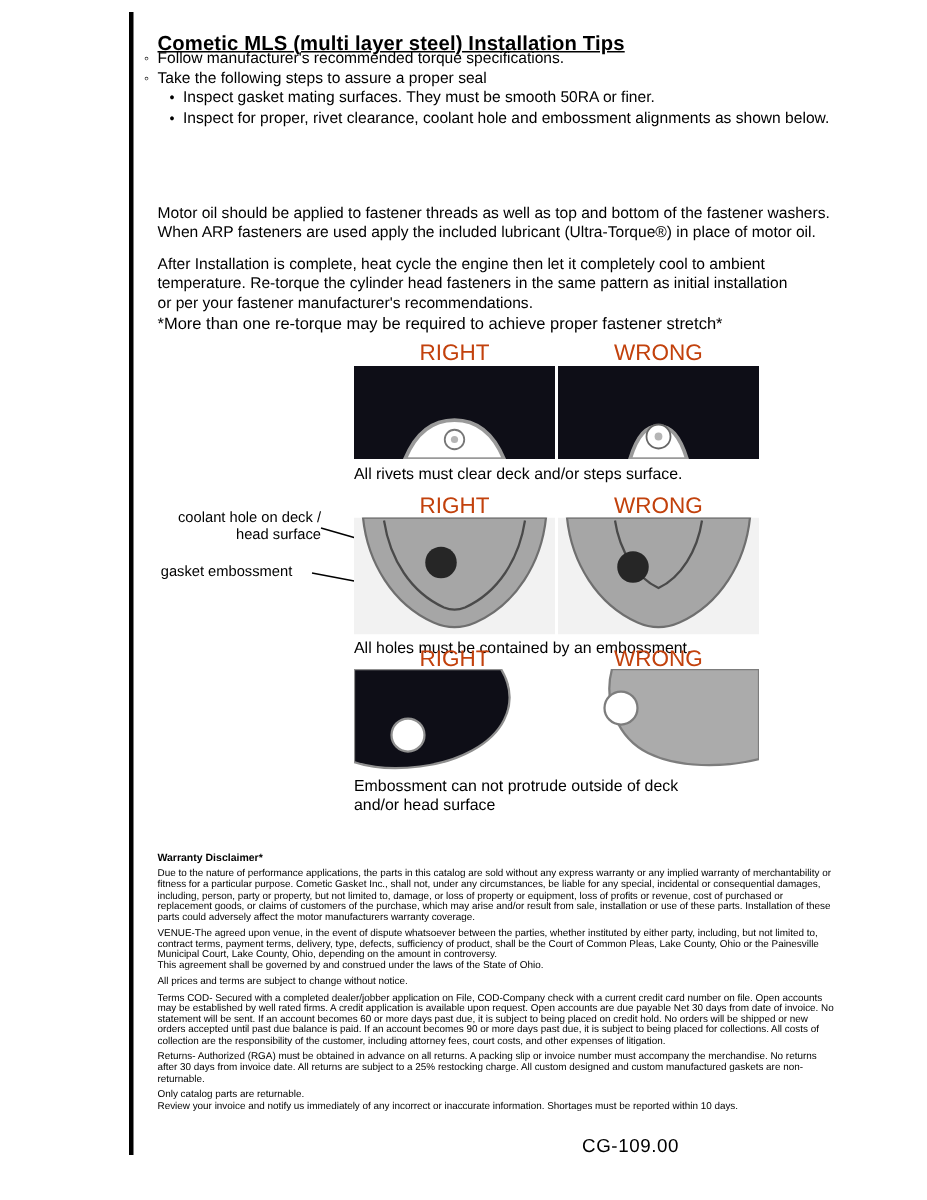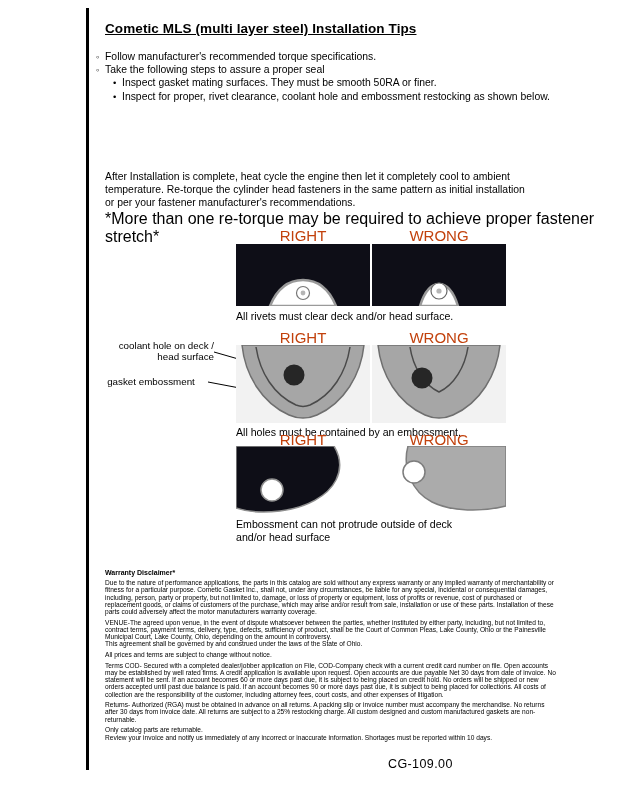--- a/index.html
+++ b/index.html
@@ -1,29 +1,29 @@
 <!DOCTYPE html>
 <html><head>
 <meta charset="utf-8">
 <style>
   * { margin:0; padding:0; box-sizing:border-box; }
   html,body { background:#ffffff; }
   body { width:618px; height:800px; font-family:"Liberation Sans", sans-serif; color:#000; }
   .page { position:relative; width:618px; height:800px; background:#fff; overflow:hidden; }
   .left-bar { position:absolute; left:86px; top:8px; width:3px; height:762px; background:#000; }
   .title { position:absolute; left:105px; top:21px; font-size:13.5px; font-weight:bold; text-decoration:underline; letter-spacing:.1px; }
-  .tips { position:absolute; left:96px; top:50px; font-size:10.4px; line-height:13.2px; white-space:nowrap; }
+  .tips { position:absolute; left:96px; top:33px; font-size:10.4px; line-height:13.2px; white-space:nowrap; }
   .bullet-row { display:block; }
   .marker { display:inline-block; width:9px; font-size:9.5px; }
   .sub-row { padding-left:17px; }
   .heading { position:absolute; left:105px; top:117px; font-size:12.5px; font-weight:bold; }
   .para { position:absolute; left:105px; width:505px; font-size:10.4px; line-height:13.2px; white-space:pre-line; }
   .para1 { top:136px; }
   .para2 { top:170px; }
-  .note { position:absolute; left:105px; top:210px; font-size:16px; }
+  .note { position:absolute; left:105px; top:210px; font-size:11px; }
   .col-header { position:absolute; width:134px; text-align:center; font-size:15px; color:#c2410c; }
   .diag { position:absolute; display:block; }
   .caption { position:absolute; left:236px; font-size:10.6px; line-height:13px; white-space:pre-line; }
   .ann { position:absolute; text-align:right; font-size:9.8px; line-height:11px; }
   .overlay { position:absolute; }
   .disclaimer { position:absolute; left:105px; top:569px; width:452px; font-size:6.6px; line-height:7.2px; }
   .disclaimer .dh { font-size:7px; font-weight:bold; margin-bottom:3px; }
   .disclaimer p { margin-bottom:3.5px; white-space:pre-line; }
   .footer { position:absolute; left:388px; top:757px; font-size:12.5px; letter-spacing:.4px; }
 </style>
@@ -40,45 +40,47 @@
     <div class="bullet-row">
       <span class="marker">◦</span><span>Follow manufacturer's recommended torque specifications.</span>
     </div>
     <div class="bullet-row">
       <span class="marker">◦</span><span>Take the following steps to assure a proper seal</span>
     </div>
     <div class="bullet-row sub-row">
       <span class="marker">•</span><span>Inspect gasket mating surfaces.  They must be smooth 50RA or finer.</span>
     </div>
     <div class="bullet-row sub-row">
-      <span class="marker">•</span><span>Inspect for proper, rivet clearance, coolant hole and embossment restocking as shown below.</span>
+      <span class="marker">•</span><span>Inspect for proper, rivet clearance, coolant hole and embossment alignments as shown below.</span>
     </div>
   </div>
 
+  <div class="para para1">Motor oil should be applied to fastener threads as well as top and bottom of the fastener washers.
+When ARP fasteners are used apply the included lubricant (Ultra-Torque®) in place of motor oil.</div>
   <div class="para para2">After Installation is complete, heat cycle the engine then let it completely cool to ambient
 temperature. Re-torque the cylinder head fasteners in the same pattern as initial installation
 or per your fastener manufacturer's recommendations.</div>
   <div class="note">*More than one re-torque may be required to achieve proper fastener stretch*</div>
 
   <div class="col-header" style="left:236px; top:227px;">RIGHT</div>
   <div class="col-header" style="left:372px; top:227px;">WRONG</div>
 
   <svg class="diag" style="left:236px; top:244px;" width="134" height="62" viewBox="0 0 134 62">
     <rect width="134" height="62" fill="#0e0e17"></rect>
     <path d="M34,62 C41,45 52,36 67,36 C82,36 93,45 100,62 Z" fill="#ffffff" stroke="#9a9a9a" stroke-width="2.5"></path>
     <circle cx="67" cy="49" r="6.5" fill="#ffffff" stroke="#777777" stroke-width="1.2"></circle>
     <circle cx="67" cy="49" r="2.4" fill="#b5b5b5"></circle>
   </svg>
   <svg class="diag" style="left:372px; top:244px;" width="134" height="62" viewBox="0 0 134 62">
     <rect width="134" height="62" fill="#0e0e17"></rect>
     <path d="M48,62 C53,46 59,40 67,40 C75,40 81,46 86,62 Z" fill="#ffffff" stroke="#9a9a9a" stroke-width="2.5"></path>
     <circle cx="67" cy="47" r="8" fill="#ffffff" stroke="#666666" stroke-width="1.2"></circle>
     <circle cx="67" cy="47" r="2.6" fill="#b5b5b5"></circle>
   </svg>
-  <div class="caption" style="top:310px;">All rivets must clear deck and/or head surface.</div>
+  <div class="caption" style="top:310px;">All rivets must clear deck and/or steps surface.</div>
 
   <div class="col-header" style="left:236px; top:329px;">RIGHT</div>
   <div class="col-header" style="left:372px; top:329px;">WRONG</div>
 
   <div class="ann" style="left:98px; top:340px; width:116px;">coolant hole on
 deck / head surface</div>
   <div class="ann" style="left:94px; top:376px; width:114px;text-align:center;">gasket embossment</div>
   <svg class="overlay" style="left:205px; top:345px;" width="100" height="55" viewBox="0 0 100 55">
     <line x1="9" y1="7" x2="89" y2="30" stroke="#000000" stroke-width="1"></line>
     <line x1="3" y1="37" x2="61" y2="48" stroke="#000000" stroke-width="1"></line>

